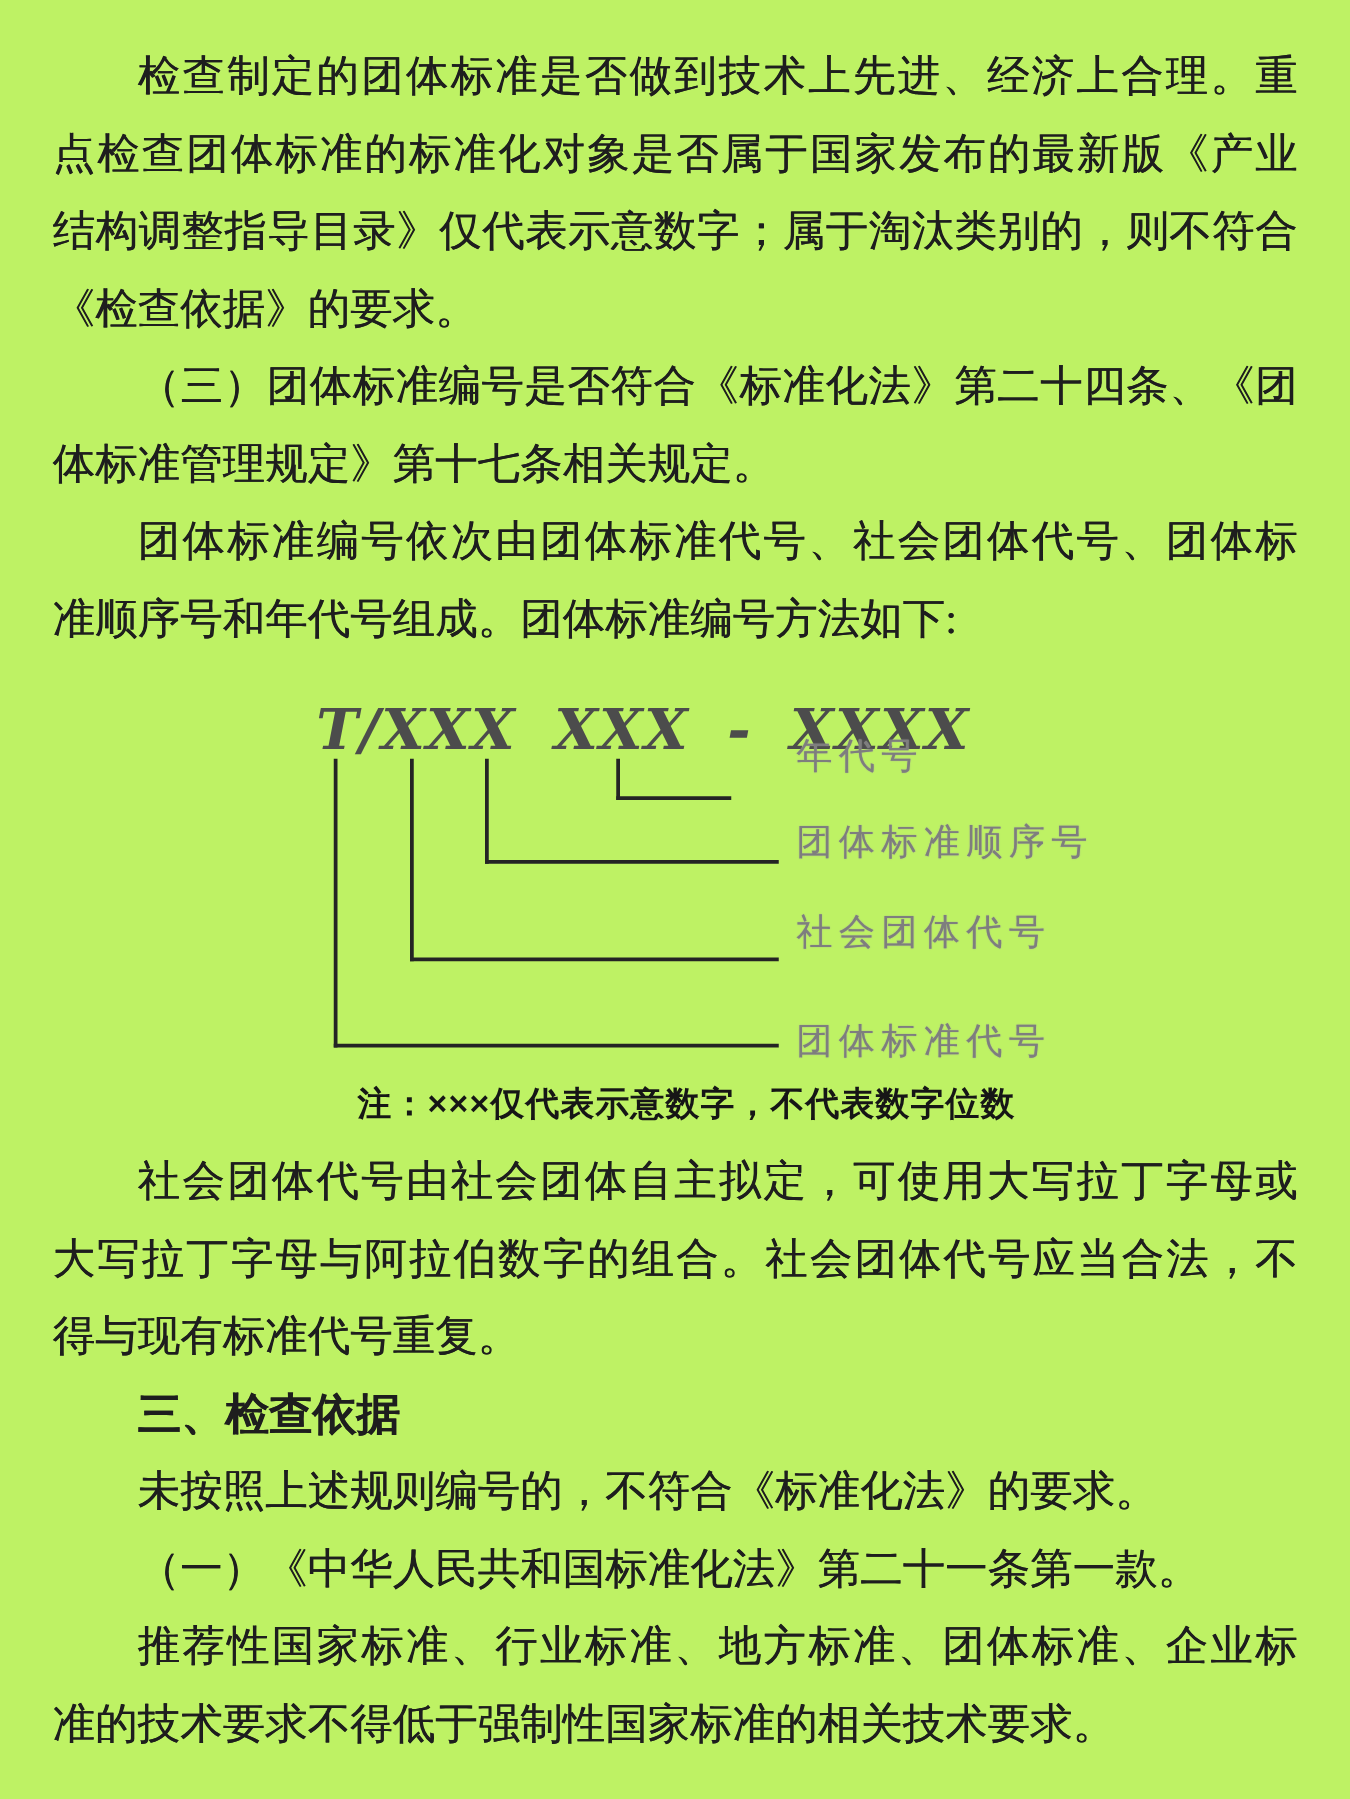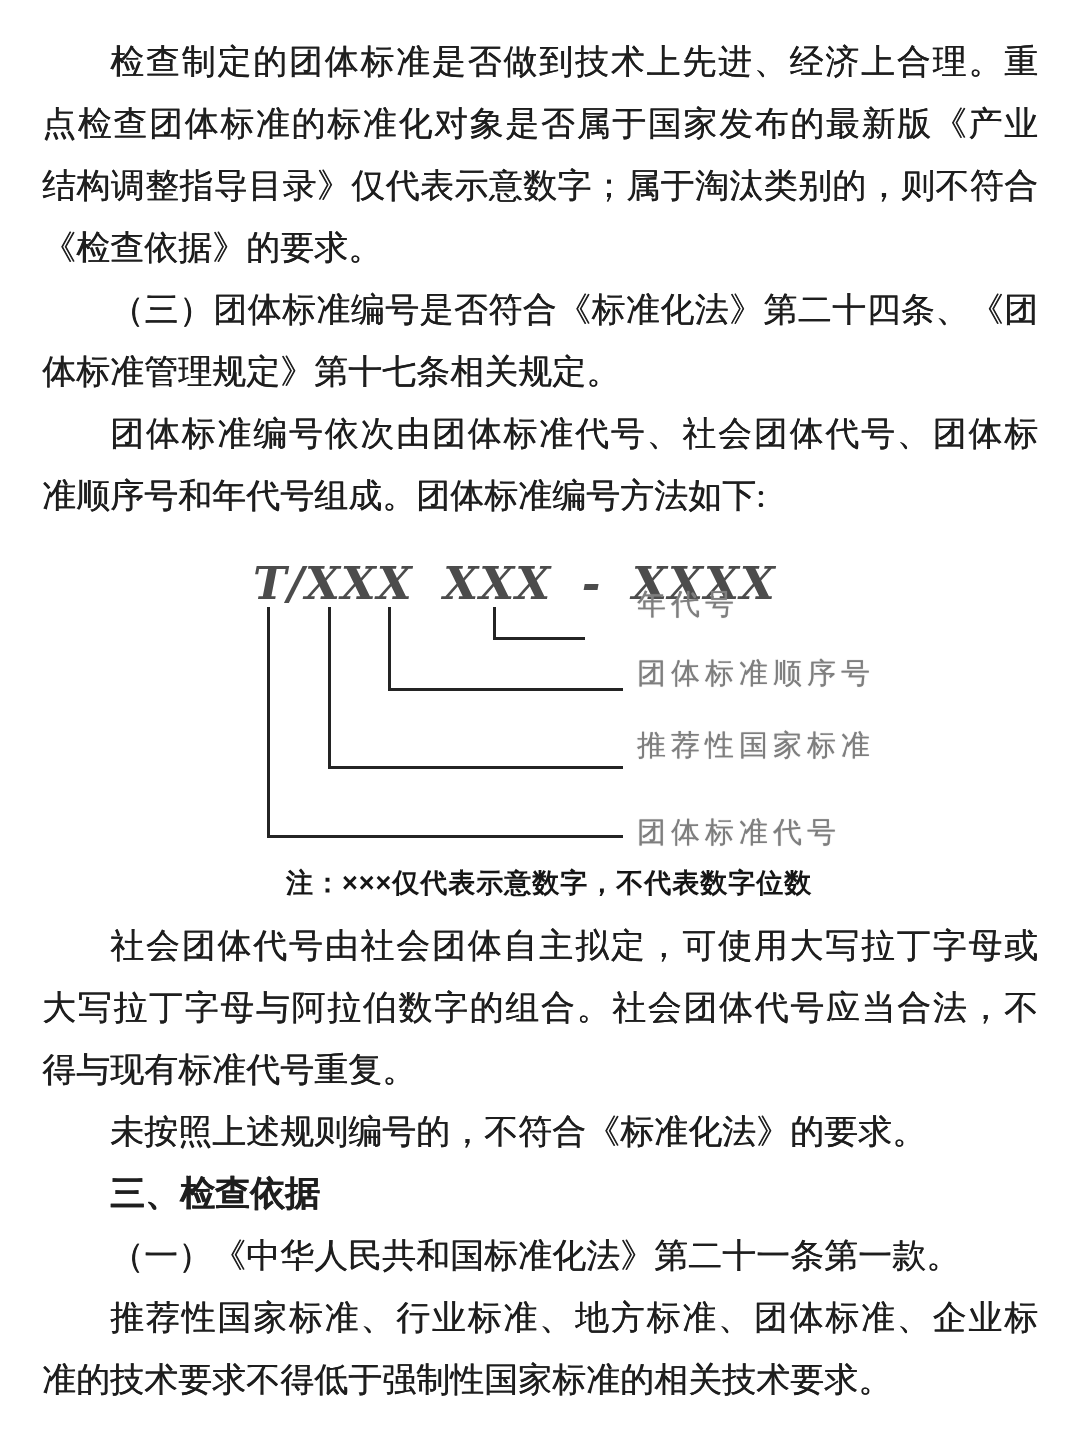--- a/index.html
+++ b/index.html
@@ -1,17 +1,17 @@
 <!DOCTYPE html>
 <html lang="zh"><head>
 <meta charset="utf-8">
 <style>
   html,body{margin:0;padding:0;background:#e8e8e8;}
   .page{
-    width:1080px;height:1439px;background:#ffffff;position:relative;
+    width:1080px;height:1439px;background:#bef264;position:relative;
     margin:0 auto;overflow:hidden;
     font-family:"Liberation Serif","DejaVu Serif",serif;
     color:#1e1e1e;
   }
   .content{padding:31px 42px 0 42px;}
   .ln{
     font-size:34px;line-height:62px;height:62px;
     white-space:nowrap;
     text-shadow:0.4px 0 0 currentColor;
   }
@@ -77,29 +77,29 @@
     <div class="diagram">
       <div class="formula">T/XXX XXX - XXXX</div>
 
       <div class="bracket b1"></div>
       <div class="bracket b2"></div>
       <div class="bracket b3"></div>
       <div class="bracket b4"></div>
 
       <div class="dlabel dl1">年代号</div>
       <div class="dlabel dl2">团体标准顺序号</div>
-      <div class="dlabel dl3">推荐性国家标准</div>
+      <div class="dlabel dl3">社会团体代号</div>
       <div class="dlabel dl4">团体标准代号</div>
     </div>
 
     <div class="note">注：×××仅代表示意数字，不代表数字位数</div>
 
     <div class="ln ind jf">社会团体代号由社会团体自主拟定，可使用大写拉丁字母或</div>
     <div class="ln jf">大写拉丁字母与阿拉伯数字的组合。社会团体代号应当合法，不</div>
     <div class="ln">得与现有标准代号重复。</div>
+    <div class="ln ind hd">三、检查依据</div>
     <div class="ln ind">未按照上述规则编号的，不符合《标准化法》的要求。</div>
-    <div class="ln ind hd">三、检查依据</div>
     <div class="ln ind">（一）《中华人民共和国标准化法》第二十一条第一款。</div>
     <div class="ln ind jf">推荐性国家标准、行业标准、地方标准、团体标准、企业标</div>
     <div class="ln">准的技术要求不得低于强制性国家标准的相关技术要求。</div>
 
   </div>
 </div>
 
 </body></html>

